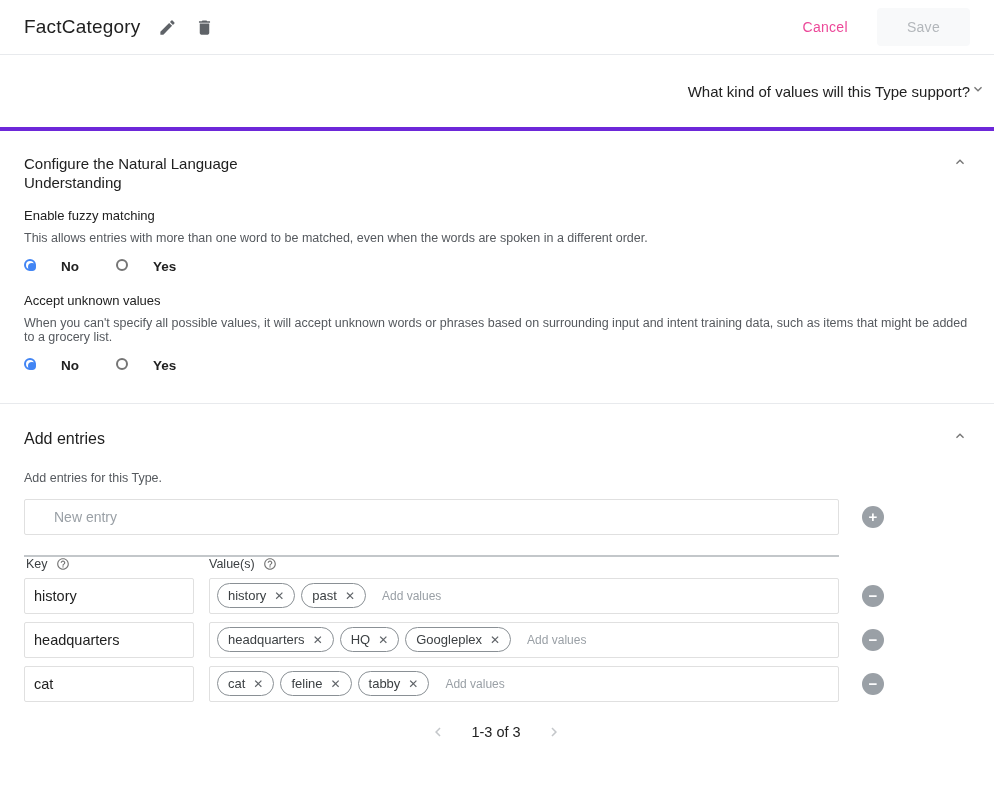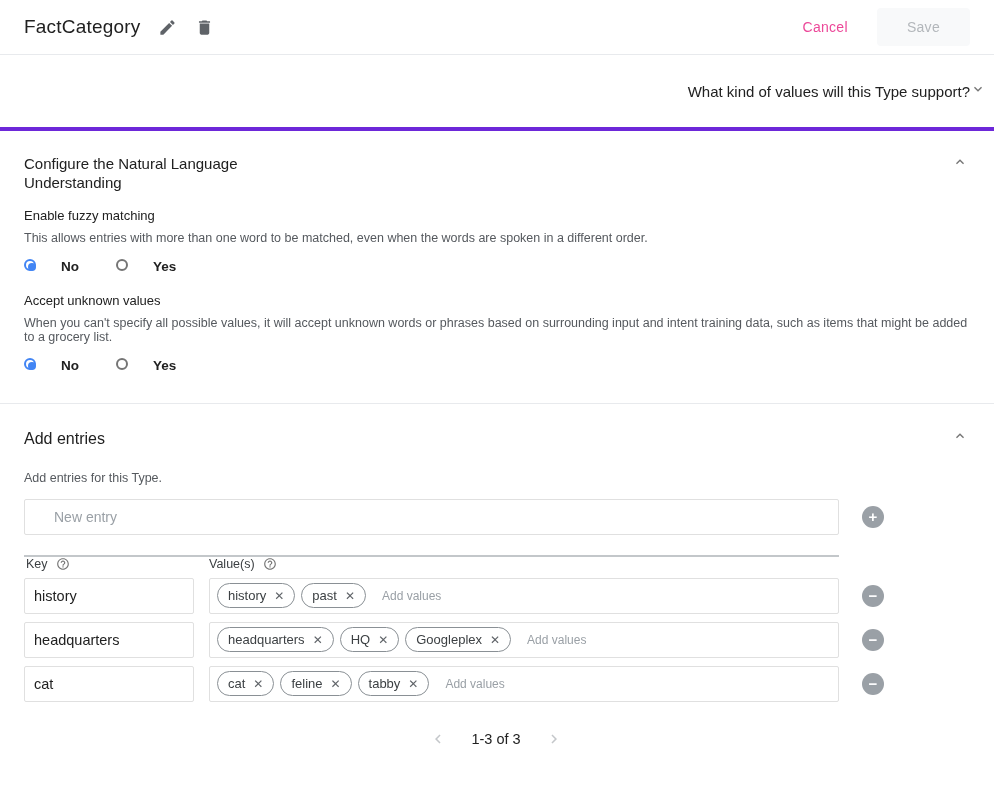--- a/index.html
+++ b/index.html
@@ -91,21 +91,21 @@
     display: flex; align-items: center; padding: 0 7px; flex: none;
   }
   .chip {
     display: inline-flex; align-items: center; height: 25px; border: 1px solid #8a9095;
     border-radius: 13px; padding: 0 10px; margin-right: 6px; background: #fff; cursor: default;
   }
   .chip-text { font-size: 13px; color: #3c4043; }
   .chip-x { font-size: 12px; color: #5f6368; margin-left: 8px; cursor: pointer; line-height: 1; }
   .add-values { font-size: 12px; color: #9aa0a6; margin-left: 10px; }
 
-  .pagination { display: flex; align-items: center; justify-content: center; margin-top: 23px; height: 28px; }
+  .pagination { display: flex; align-items: center; justify-content: center; margin-top: 16px; height: 28px; }
   .page-arrow { background: none; border: none; cursor: pointer; display: inline-flex; padding: 0 4px; }
   .page-arrow svg { width: 18px; height: 18px; fill: #c4c7ca; }
   .page-range { font-size: 14.5px; color: #212121; margin: 0 20px; }
 </style>
 </head>
 <body>
 
 <div class="header">
   <span class="page-title">FactCategory</span>
   <span class="title-icon">

